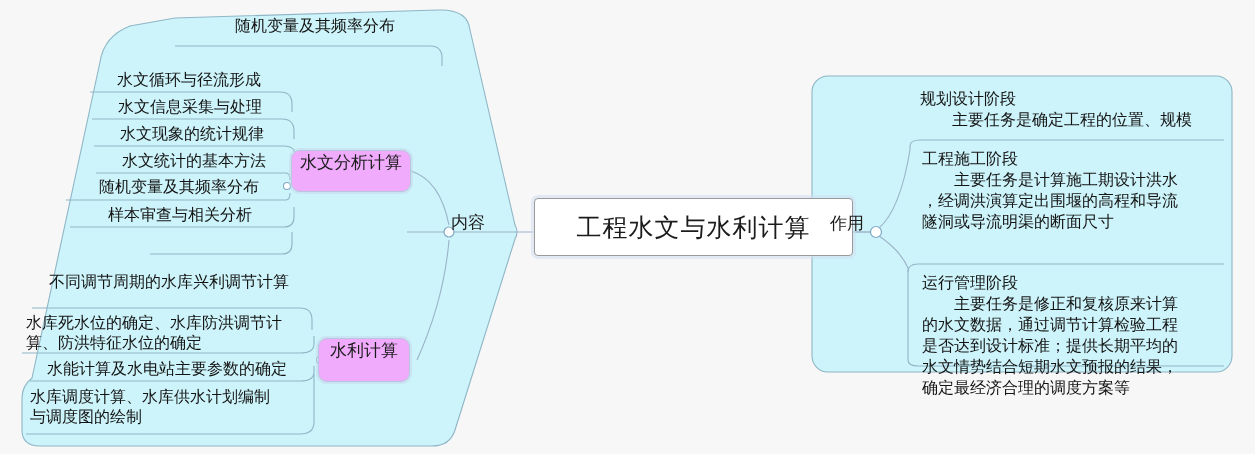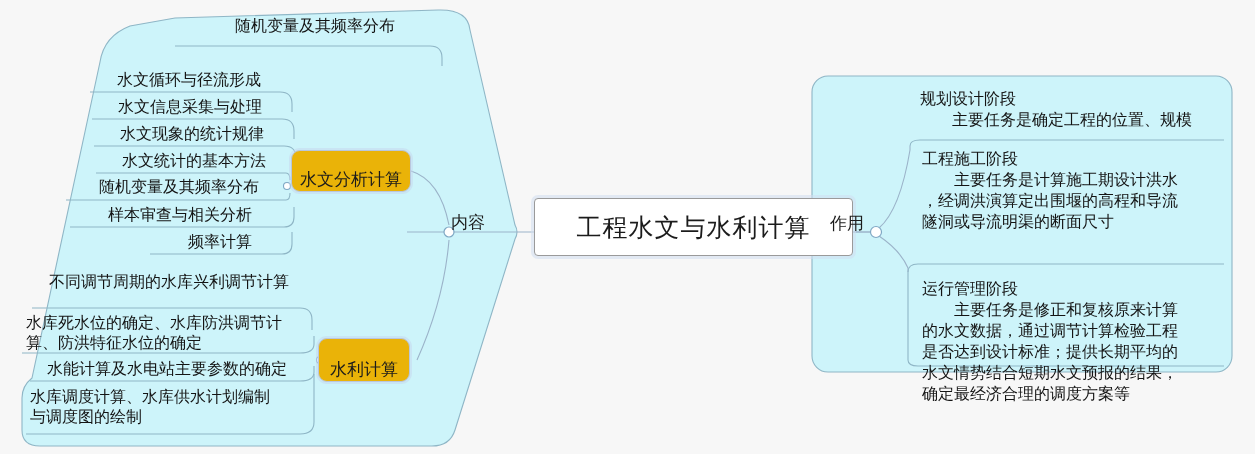--- a/index.html
+++ b/index.html
@@ -47,26 +47,26 @@
   .central-node .label {
     font-size: 25px;
     color: #1b1b1b;
     letter-spacing: 1px;
     white-space: nowrap;
   }
 
   
   .mid-node {
     position: absolute;
-    background: #eab308;
+    background: #f0abfc;
     border: 1px solid #b9c7dd;
     border-radius: 9px;
     box-shadow: 0 0 0 2px rgba(198,214,238,0.5);
     display: flex;
-    align-items: flex-end;
+    align-items: flex-start;
     justify-content: center;
     box-sizing: border-box;
   }
   .mid-node .label {
     font-size: 17px;
     color: #1b1b1b;
     white-space: nowrap;
   }
   #mid-node-analysis { left: 291px; top: 150px; width: 120px; height: 42px; }
   #mid-node-water    { left: 318px; top: 338px; width: 92px;  height: 44px; }
@@ -200,42 +200,41 @@
     <div class="junction-label" id="junction-label-content">内容</div>
     <div class="junction-label" id="junction-label-role">作用</div>
 
     <div class="topic-row" style="left:200px; top:16px; width:230px; text-align:center;">随机变量及其频率分布</div>
     <div class="topic-row" style="left:100px; top:70px; width:178px; text-align:center;">水文循环与径流形成</div>
     <div class="topic-row" style="left:100px; top:97px; width:180px; text-align:center;">水文信息采集与处理</div>
     <div class="topic-row" style="left:102px; top:124px; width:180px; text-align:center;">水文现象的统计规律</div>
     <div class="topic-row" style="left:104px; top:151px; width:180px; text-align:center;">水文统计的基本方法</div>
     <div class="topic-row" style="left:74px; top:178px; width:210px; text-align:center;font-family:Liberation Mono, monospace;">随机变量及其频率分布</div>
     <div class="topic-row" style="left:78px; top:205px; width:204px; text-align:center;">样本审查与相关分析</div>
-    <div class="topic-row" style="left:160px; top:232px; width:120px; text-align:center;">频率计算</div>
 
     <div class="topic-row" style="left:40px; top:272px; width:258px; text-align:center;">不同调节周期的水库兴利调节计算</div>
     <div class="topic-row" style="left:26px; top:313px; width:274px; text-align:left;">水库死水位的确定、水库防洪调节计
 算、防洪特征水位的确定</div>
     <div class="topic-row" style="left:36px; top:359px; width:262px; text-align:center;">水能计算及水电站主要参数的确定</div>
     <div class="topic-row" style="left:30px; top:387px; width:272px; text-align:left;">水库调度计算、水库供水计划编制
 与调度图的绘制</div>
 
     <div class="stage-block" style="left:920px; top:88px; width:310px;">
       <div class="stage-title">规划设计阶段</div>
       <div class="stage-body">主要任务是确定工程的位置、规模</div>
     </div>
 
     <div class="stage-block" style="left:922px; top:148px; width:308px;">
       <div class="stage-title">工程施工阶段</div>
       <div class="stage-body">主要任务是计算施工期设计洪水
 ，经调洪演算定出围堰的高程和导流
 隧洞或导流明渠的断面尺寸</div>
     </div>
 
-    <div class="stage-block" style="left:922px; top:272px; width:308px;margin-top:6px;">
+    <div class="stage-block" style="left:922px; top:272px; width:308px;">
       <div class="stage-title">运行管理阶段</div>
       <div class="stage-body">主要任务是修正和复核原来计算
 的水文数据，通过调节计算检验工程
 是否达到设计标准；提供长期平均的
 水文情势结合短期水文预报的结果，
 确定最经济合理的调度方案等</div>
     </div>
 
   </div>
 </div>

